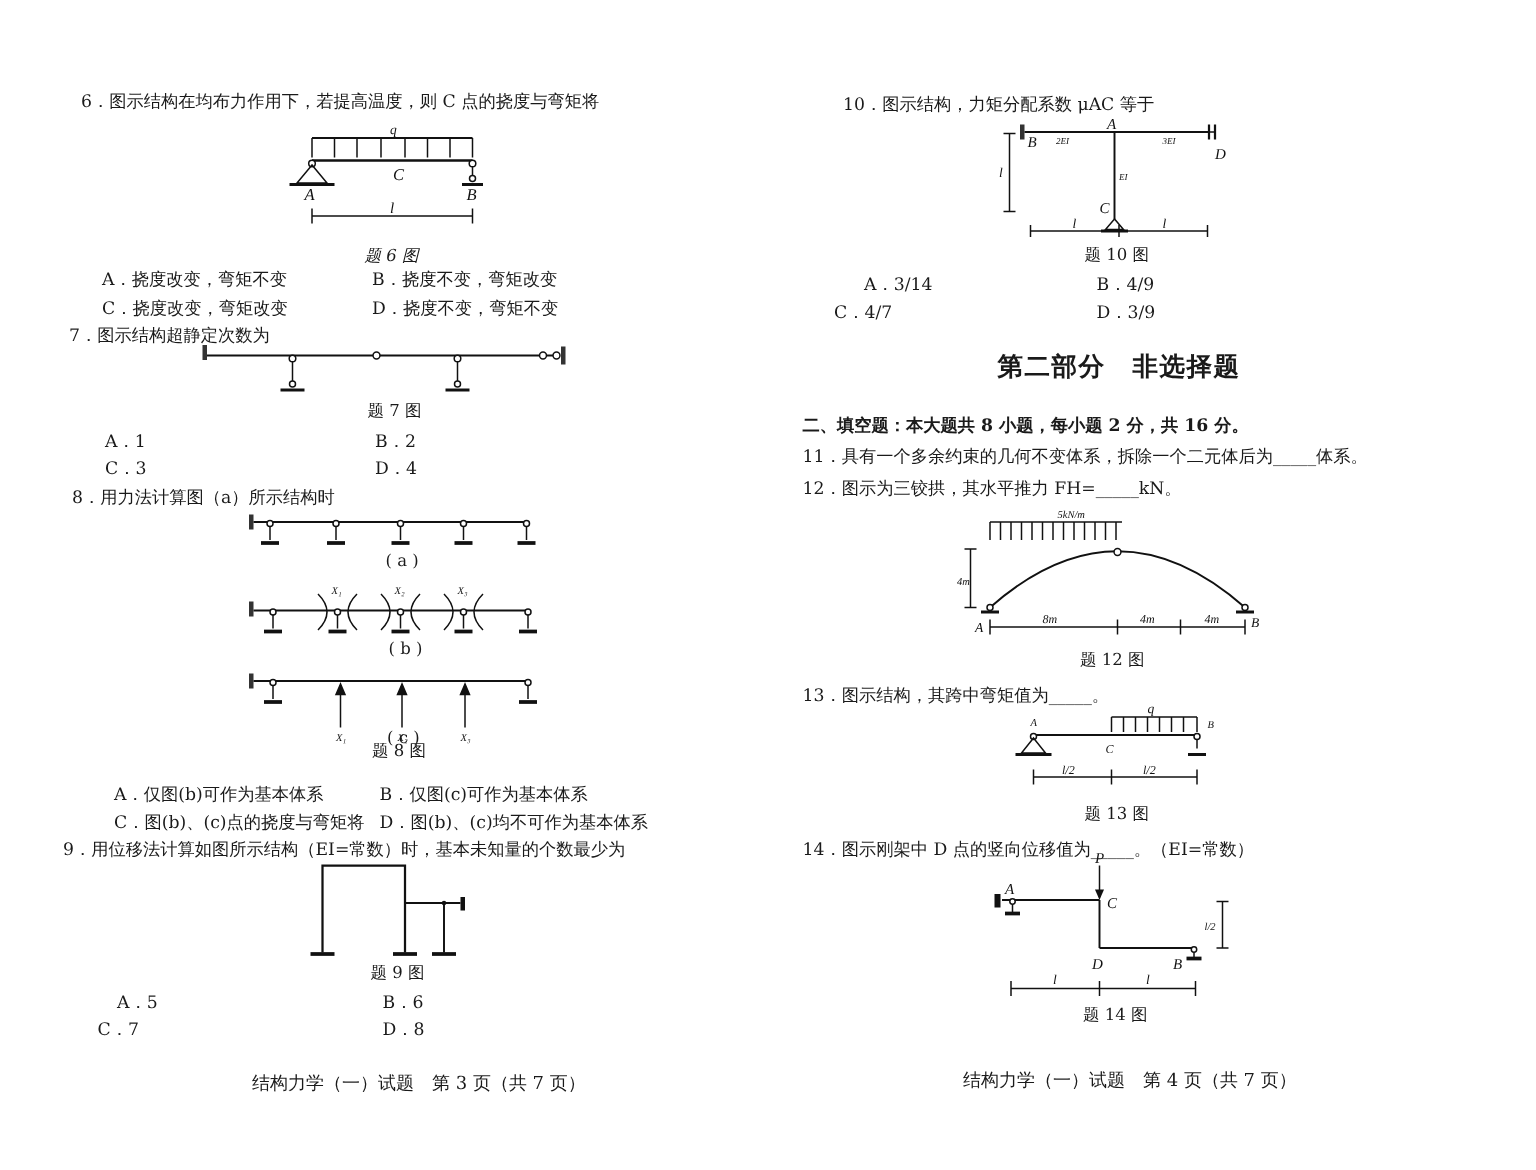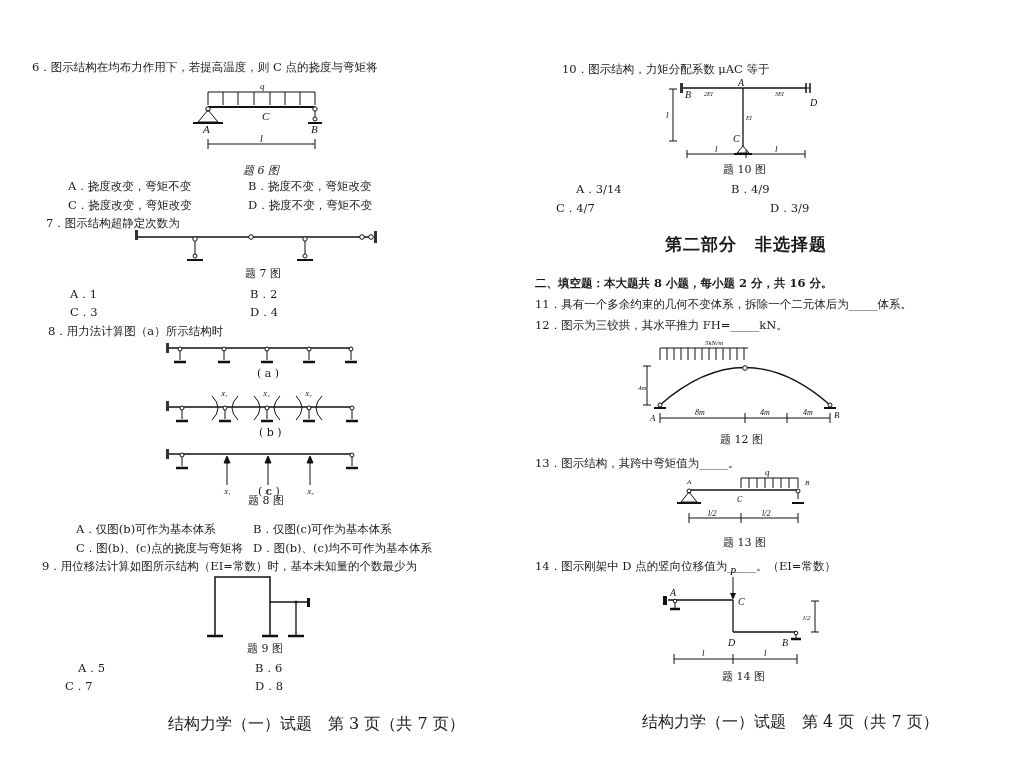--- a/index.html
+++ b/index.html
@@ -4,32 +4,32 @@
 <style>
   html, body { margin:0; padding:0; }
   body {
     width:1024px; height:780px; background:#ffffff; position:relative; overflow:hidden;
     font-family: "DejaVu Serif", "Liberation Serif", serif; color:#1a1a1a;
   }
   .abs { position:absolute; }
   .q { font-size:11.5px; white-space:nowrap; }
   .opt { font-size:11.5px; white-space:nowrap; }
   .cap { font-size:11px; white-space:nowrap; }
-  .foot { font-size:16px; white-space:nowrap; }
+  .foot { font-size:12px; white-space:nowrap; }
   .title2 { font-size:17px; font-weight:bold; font-family:"DejaVu Sans","Liberation Sans",sans-serif; letter-spacing:1px; }
   .sect { font-size:11.5px; font-weight:bold; }
   svg { position:absolute; overflow:visible; }
   svg text { font-family:"Liberation Serif","DejaVu Serif",serif; font-style:italic; fill:#111; }
 </style>
 </head>
 <body>
 
 <div>
 
-  <div class="abs q" style="left:32px;top:60px;text-align:center;">6．图示结构在均布力作用下，若提高温度，则 C 点的挠度与弯矩将</div>
+  <div class="abs q" style="left:54px;top:60px;text-align:center;">6．图示结构在均布力作用下，若提高温度，则 C 点的挠度与弯矩将</div>
   <svg style="left:190px;top:80px;" width="140" height="75">
     <line x1="18" y1="12" x2="125" y2="12" stroke="#111" stroke-width="1.2"></line>
     <g stroke="#111" stroke-width="1">
       <line x1="18" y1="12" x2="18" y2="25"></line>
         <line x1="33" y1="12" x2="33" y2="25"></line>
         <line x1="48" y1="12" x2="48" y2="25"></line>
       <line x1="64" y1="12" x2="64" y2="25"></line>
         <line x1="80" y1="12" x2="80" y2="25"></line>
         <line x1="95" y1="12" x2="95" y2="25"></line>
       <line x1="110" y1="12" x2="110" y2="25"></line>
@@ -217,21 +217,21 @@
     <line x1="2" y1="2" x2="2" y2="10" stroke="#111"></line>
       <line x1="61" y1="2" x2="61" y2="10" stroke="#111"></line>
       <line x1="120" y1="2" x2="120" y2="10" stroke="#111"></line>
     <text x="30" y="4" font-size="9">l</text>
     <text x="90" y="4" font-size="9">l</text>
   </svg>
   <div class="abs cap" style="left:723px;top:162px;">题 10 图</div>
   <div class="abs opt" style="left:556px;top:182px;margin-left:20px;">A．3/14</div>
   <div class="abs opt" style="left:731px;top:182px;">B．4/9</div>
   <div class="abs opt" style="left:556px;top:201px;">C．4/7</div>
-  <div class="abs opt" style="left:770px;top:201px;text-align:right;">D．3/9</div>
+  <div class="abs opt" style="left:731px;top:201px;text-align:right;">D．3/9</div>
 
   <div class="abs title2" style="left:665px;top:233px;">第二部分　非选择题</div>
 
   <div class="abs sect" style="left:535px;top:276px;">二、填空题：本大题共 8 小题，每小题 2 分，共 16 分。</div>
   <div class="abs q" style="left:535px;top:297px;">11．具有一个多余约束的几何不变体系，拆除一个二元体后为_____体系。</div>
   <div class="abs q" style="left:535px;top:318px;">12．图示为三铰拱，其水平推力 FH=_____kN。</div>
 
   <svg style="left:630px;top:338px;" width="210" height="90">
     <line x1="30" y1="10" x2="118" y2="10" stroke="#111"></line>
     <g stroke="#111">

